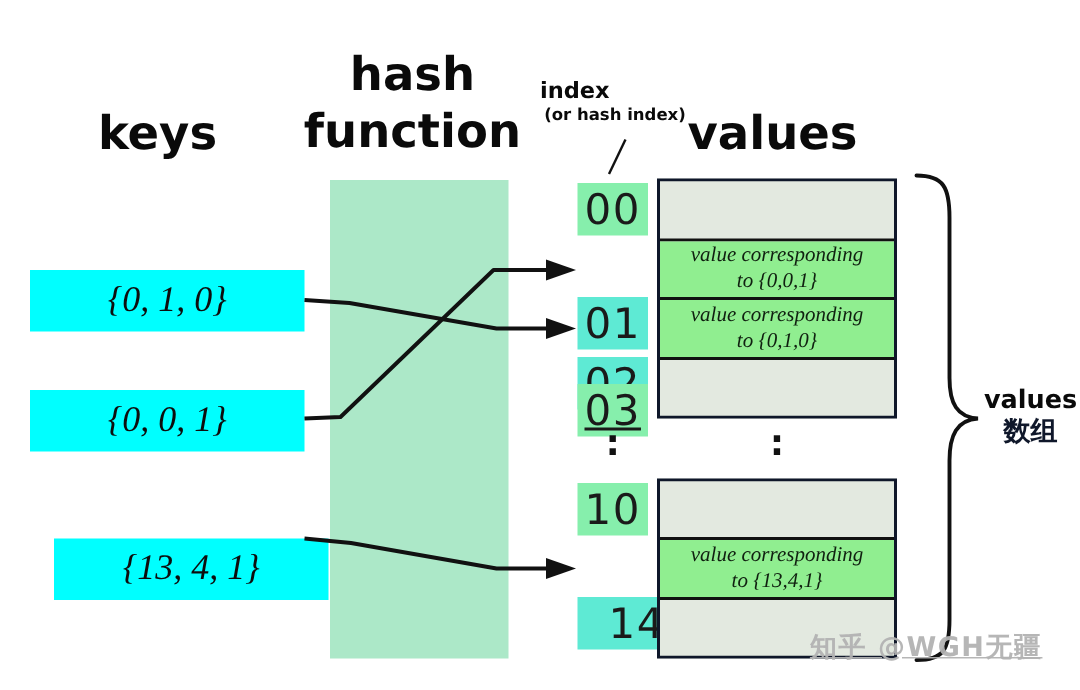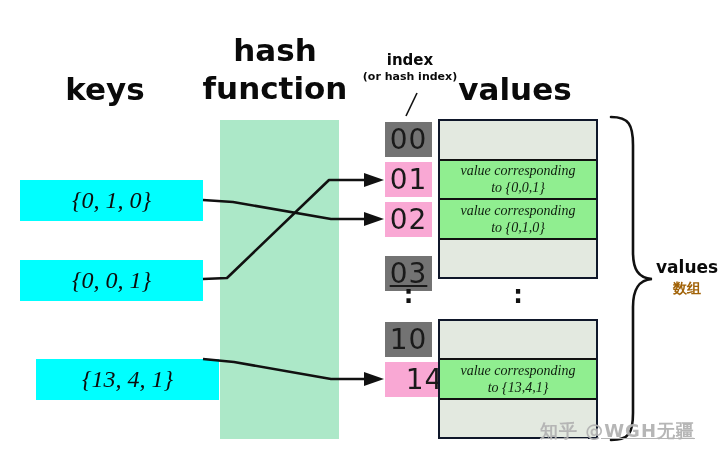--- a/index.html
+++ b/index.html
@@ -4,62 +4,62 @@
 <style>
   html,body{margin:0;padding:0;background:#ffffff;}
   #canvas{
     position:relative;width:720px;height:460px;background:#ffffff;overflow:hidden;
     font-family:"DejaVu Sans","Liberation Sans",sans-serif;
   }
   .abs{position:absolute;}
 
   
   .hdr{font-weight:bold;color:#0a0a0a;font-size:31px;text-align:center;line-height:38px;}
-  .idx-hdr{font-weight:bold;color:#0a0a0a;font-size:15px;text-align:center;line-height:17px;}
+  .idx-hdr{font-weight:bold;color:#0a0a0a;font-size:15px;line-height:17px;}
   .idx-sub{font-weight:bold;color:#0a0a0a;font-size:11px;text-align:center;line-height:13px;}
 
   
   .hashrect{left:220px;top:120px;width:119px;height:319px;background:#ace8c8;}
 
   
   .keybox{
     left:20px;width:183px;height:41px;background:#00ffff;
     display:flex;align-items:center;justify-content:center;
     font-family:"Liberation Serif","DejaVu Serif",serif;
     font-style:italic;font-size:24px;color:#0d0d0d;
   }
 
   
   .idxcell{
-    left:385px;width:47px;height:35px;background:#737373;
+    left:385px;width:47px;height:35px;background:#86efac;
     display:flex;align-items:center;justify-content:center;
     font-size:28px;color:#1a1a1a;letter-spacing:1px;
   }
-  .idxcell.hl{background:#f9a8d4;}
+  .idxcell.hl{background:#5eead4;margin-top:36px;}
 
   
   .vgroup{
     left:438px;width:160px;border:2px solid #0f172a;background:#e3e9e0;
     display:flex;flex-direction:column;box-sizing:border-box;
   }
   .vrow{
     flex:1;display:flex;flex-direction:column;align-items:center;justify-content:center;
     background:#e3e9e0;border-bottom:2px solid #111;
     font-family:"Liberation Serif","DejaVu Serif",serif;
     font-style:italic;font-size:14px;line-height:17px;color:#102010;text-align:center;
   }
   .vrow:last-child{border-bottom:none;}
   .vrow.filled{background:#90ee90;}
 
   
   .dots{font-weight:bold;font-size:24px;color:#111;text-align:center;line-height:24px;}
 
   
   .arr-en{font-weight:bold;font-size:17px;color:#0a0a0a;text-align:center;line-height:20px;}
-  .arr-zh{font-weight:bold;font-size:14px;color:#a16207;text-align:center;line-height:22px;}
+  .arr-zh{font-weight:bold;font-size:18px;color:#0f172a;text-align:center;line-height:22px;}
 
   
   .wmark{
     font-size:18px;color:rgba(178,178,178,0.95);white-space:nowrap;z-index:9;
     font-weight:bold;letter-spacing:1px;text-decoration:underline;
   }
 
   svg.overlay{position:absolute;left:0;top:0;z-index:5;pointer-events:none;}
 </style>
 </head>

